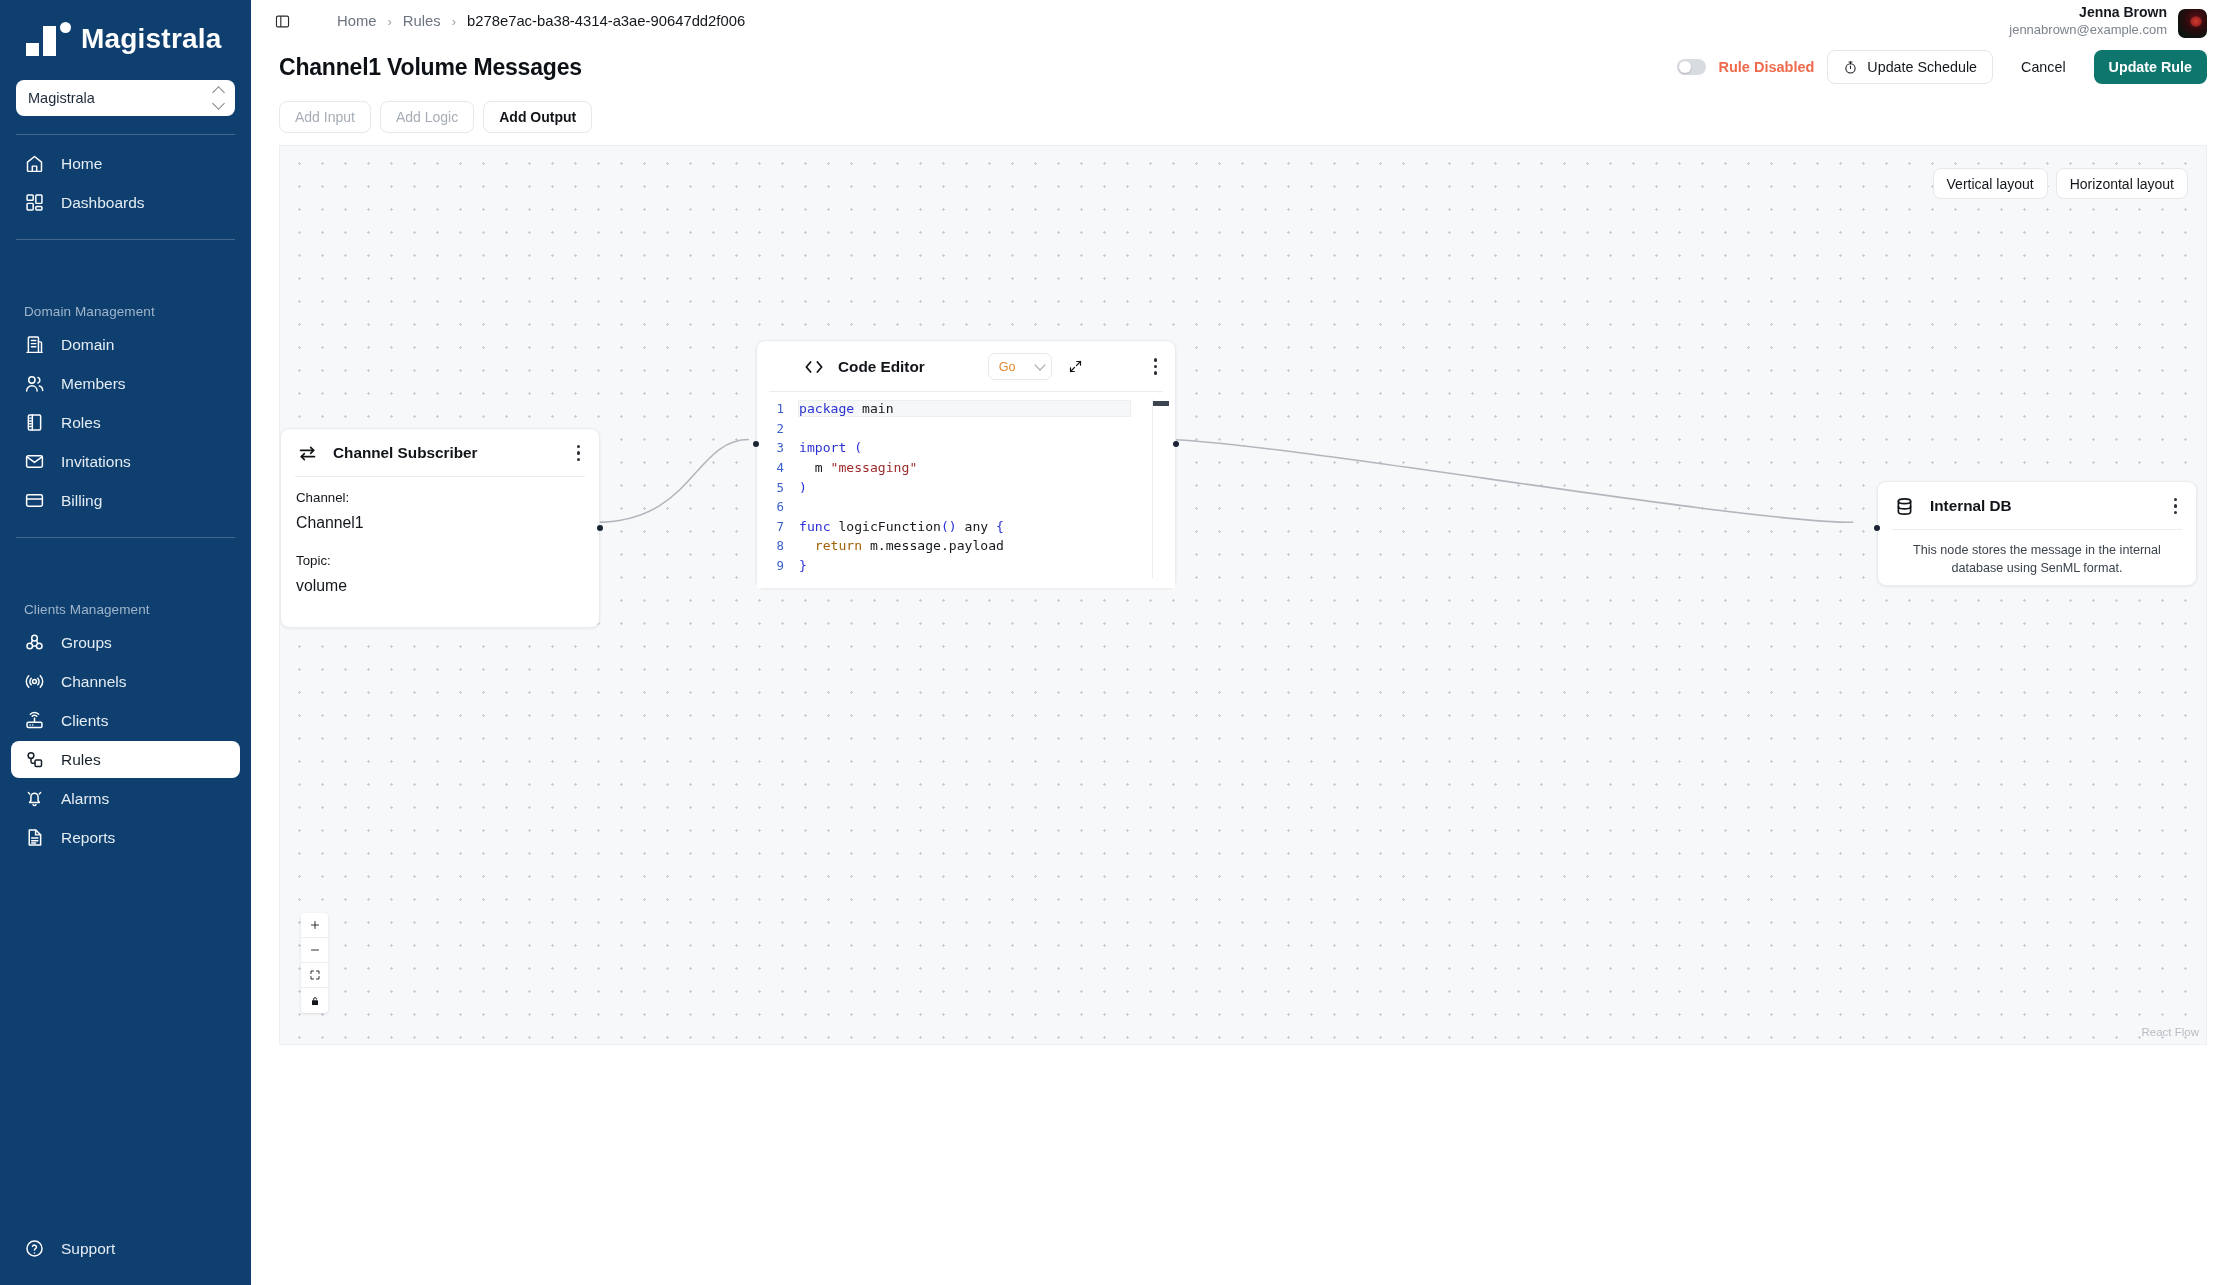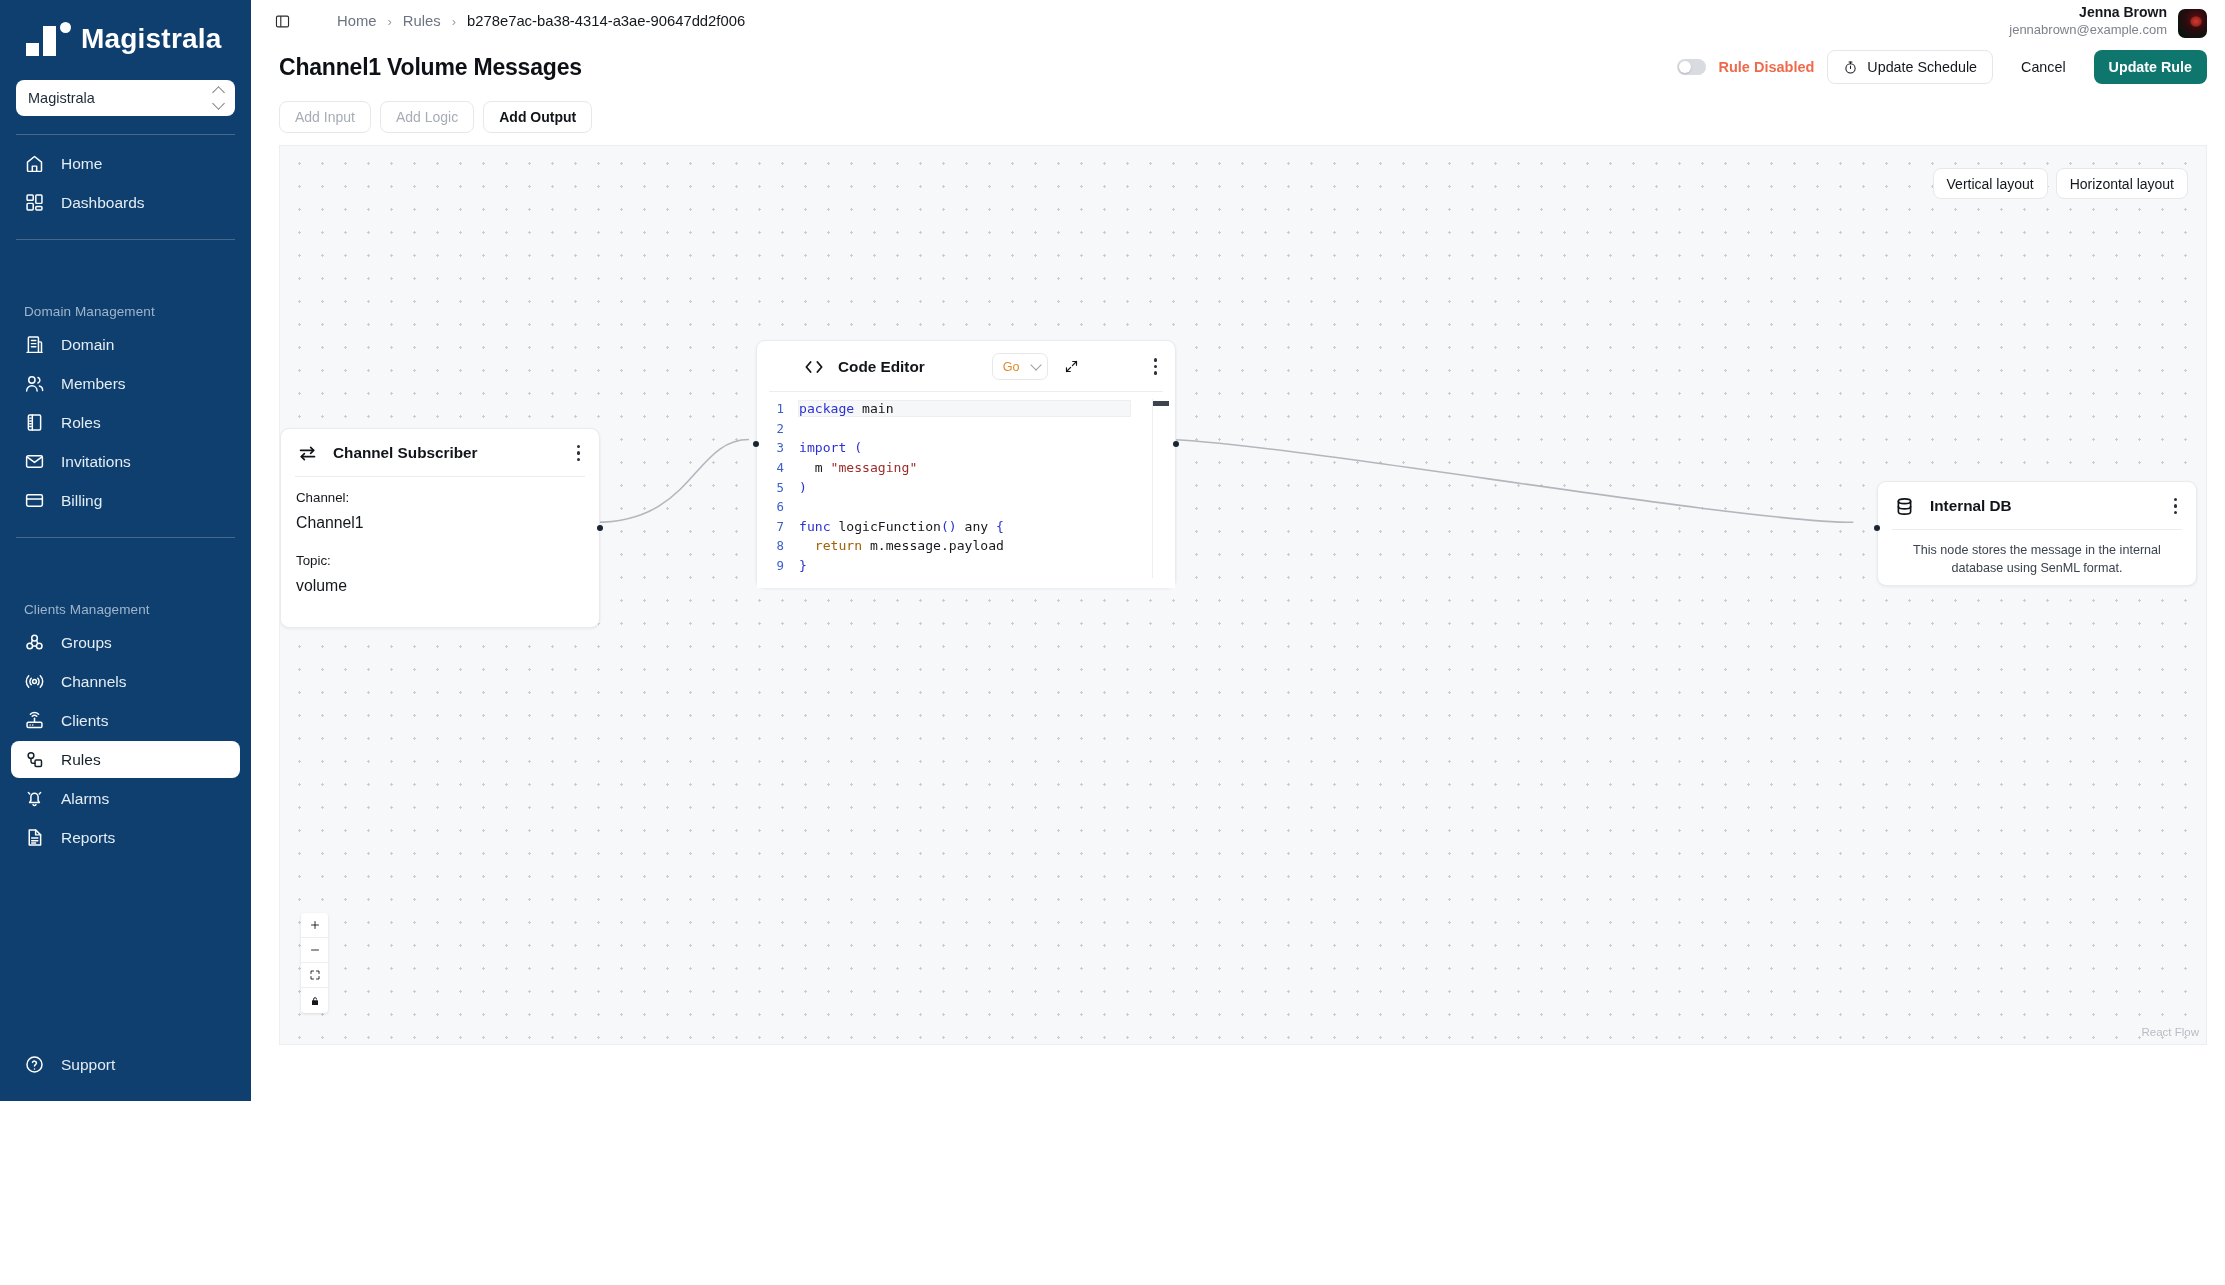--- a/index.html
+++ b/index.html
@@ -6,21 +6,21 @@
   html, body {
     width: 2225px; height: 1285px;
     font-family: "Liberation Sans", sans-serif;
     background: #ffffff;
     overflow: hidden;
   }
   .app { display: flex; width: 2225px; height: 1285px; }
 
   
   .sidebar {
-    width: 251px; flex: 0 0 251px; height: 1101px;
+    width: 251px; flex: 0 0 251px; height: 1285px;
     background: #103f6b; background: #0f3f6e;
     display: flex; flex-direction: column;
     position: relative;
   }
   .brand { display: flex; align-items: center; gap: 13px; padding: 22px 0 20px 26px; }
   .brand-mark { width: 42px; height: 34px; position: relative; }
   .bm-sq { position: absolute; left: 0; bottom: 0; width: 13px; height: 13px; background: #fff; }
   .bm-bar { position: absolute; left: 17px; bottom: 0; width: 13px; height: 30px; background: #fff; }
   .bm-dot { position: absolute; left: 34px; bottom: 23px; width: 11px; height: 11px; border-radius: 50%; background: #fff; }
   .brand-name { color: #ffffff; font-size: 28px; font-weight: 700; letter-spacing: .2px; }
@@ -142,21 +142,21 @@
   
   #node-db { left: 1597px; top: 335px; width: 320px; height: 105px; }
   .db-desc { font-size: 12.6px; color: #3c434c; text-align: center; line-height: 1.45; padding: 11px 22px 0 22px; }
 
   
   #node-code { left: 476px; top: 194px; width: 420px; height: 248px; }
   .code-head { display: flex; align-items: center; gap: 13px; padding: 12px 14px 11px 14px; margin-left: 32px; }
   .code-icon { font-size: 16px; font-weight: 700; color: #101419; letter-spacing: -1px; display: flex; align-items: center; }
   .code-icon svg { width: 22px; height: 16px; stroke: #101419; fill: none; stroke-width: 2; stroke-linecap: round; stroke-linejoin: round; }
   .lang-sel {
-    margin-left: auto; width: 56px; height: 27px; border: 1px solid #e6e8ec; border-radius: 7px;
+    margin-left: auto; width: 64px; height: 27px; border: 1px solid #e6e8ec; border-radius: 7px;
     display: flex; align-items: center; justify-content: space-between; padding: 0 7px 0 10px; cursor: pointer;
   }
   .lang-sel .lang-txt { font-size: 12.6px; color: #e08a2e; }
   .chev-dn { width: 8px; height: 8px; border-left: 1.5px solid #9aa1aa; border-bottom: 1.5px solid #9aa1aa; transform: rotate(-45deg); margin-top: -3px; }
   .icon-btn { width: 22px; height: 22px; display: flex; align-items: center; justify-content: center; cursor: pointer; }
   .icon-btn svg { width: 15px; height: 15px; stroke: #11151a; fill: none; stroke-width: 1.9; stroke-linecap: round; stroke-linejoin: round; }
   .code-sep { height: 1px; background: #ecedf0; margin: 0 12px; }
   .code-area { position: relative; padding: 7px 0 0 0; height: 196px; overflow: hidden; background: #fff; }
   .code-scroll { position: absolute; right: 6px; top: 9px; width: 17px; height: 5px; background: #3c4450; }
   .code-vline { position: absolute; left: 395px; top: 7px; bottom: 10px; width: 1px; background: #eceef1; }

